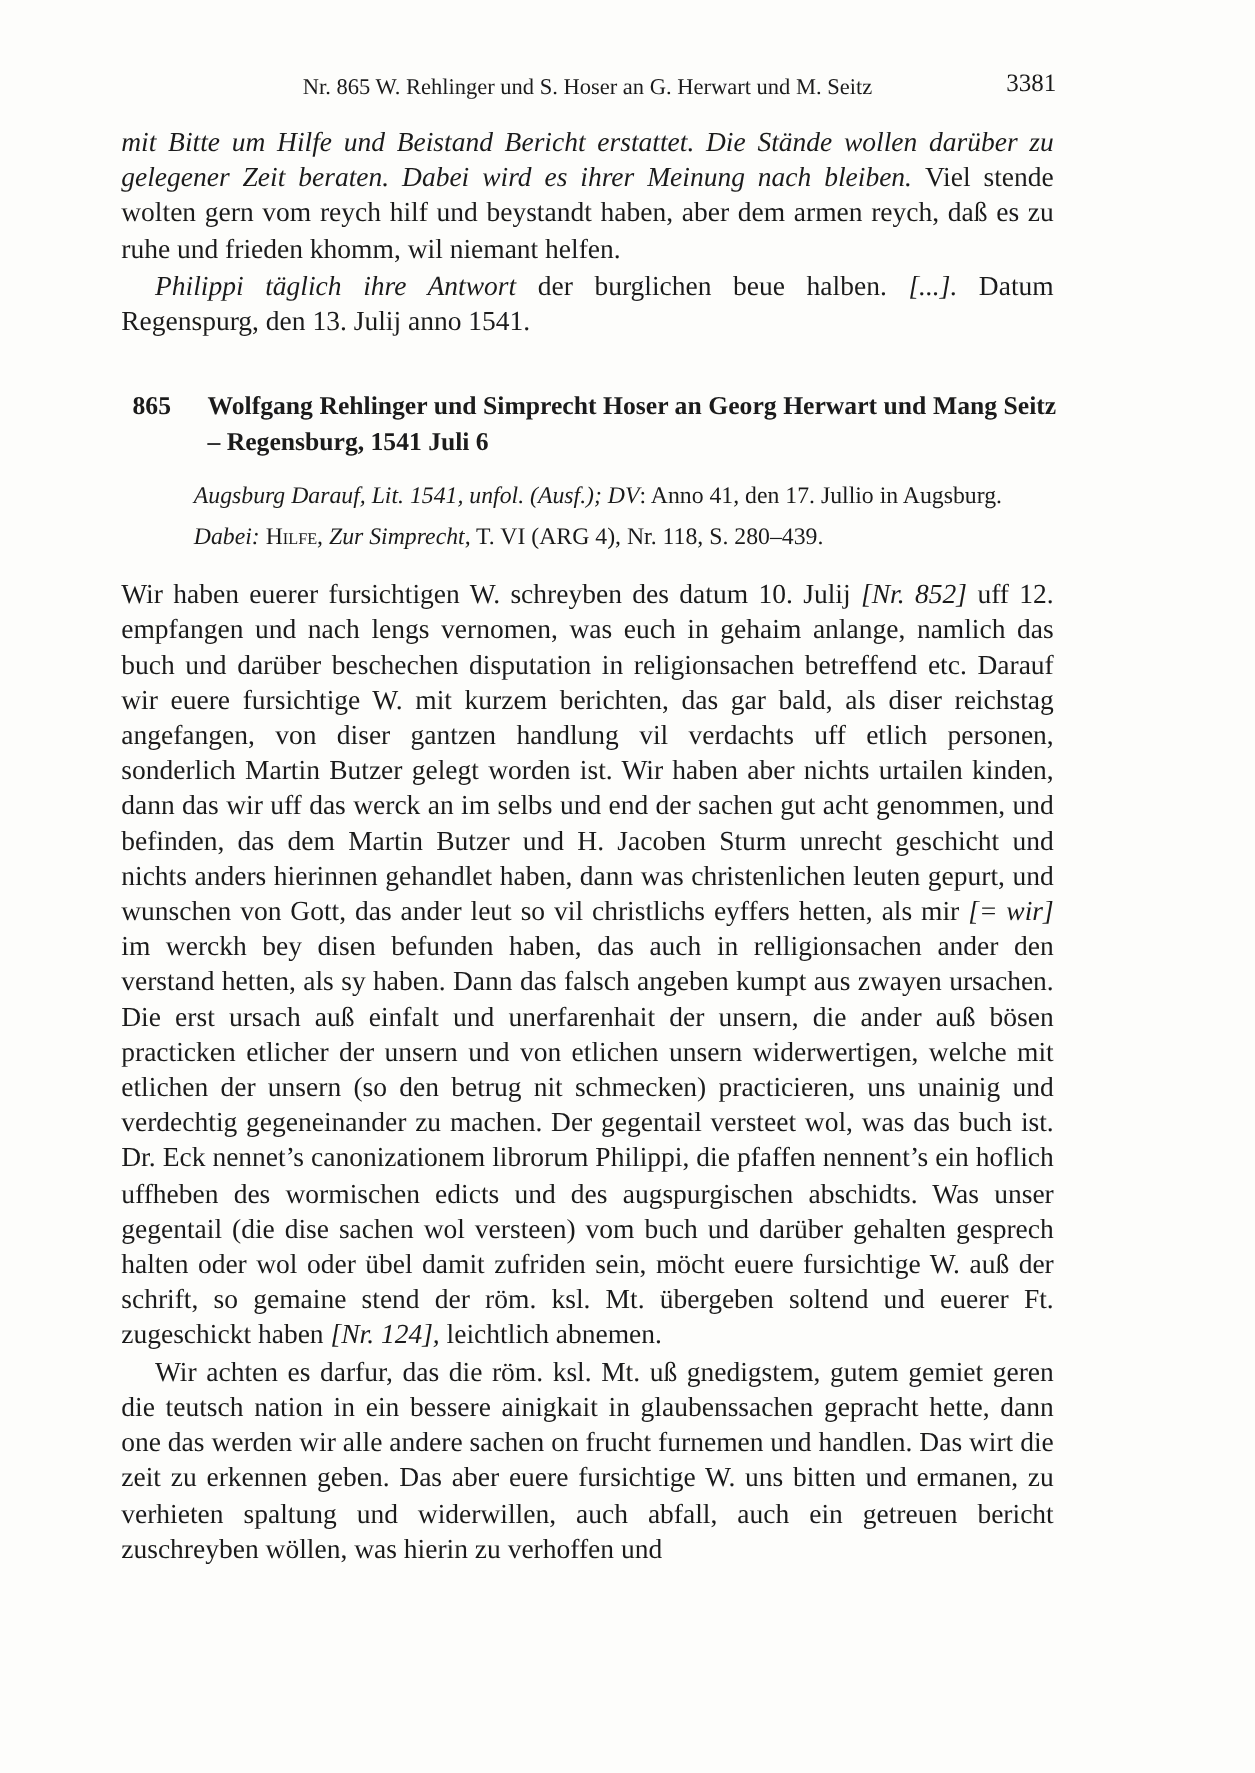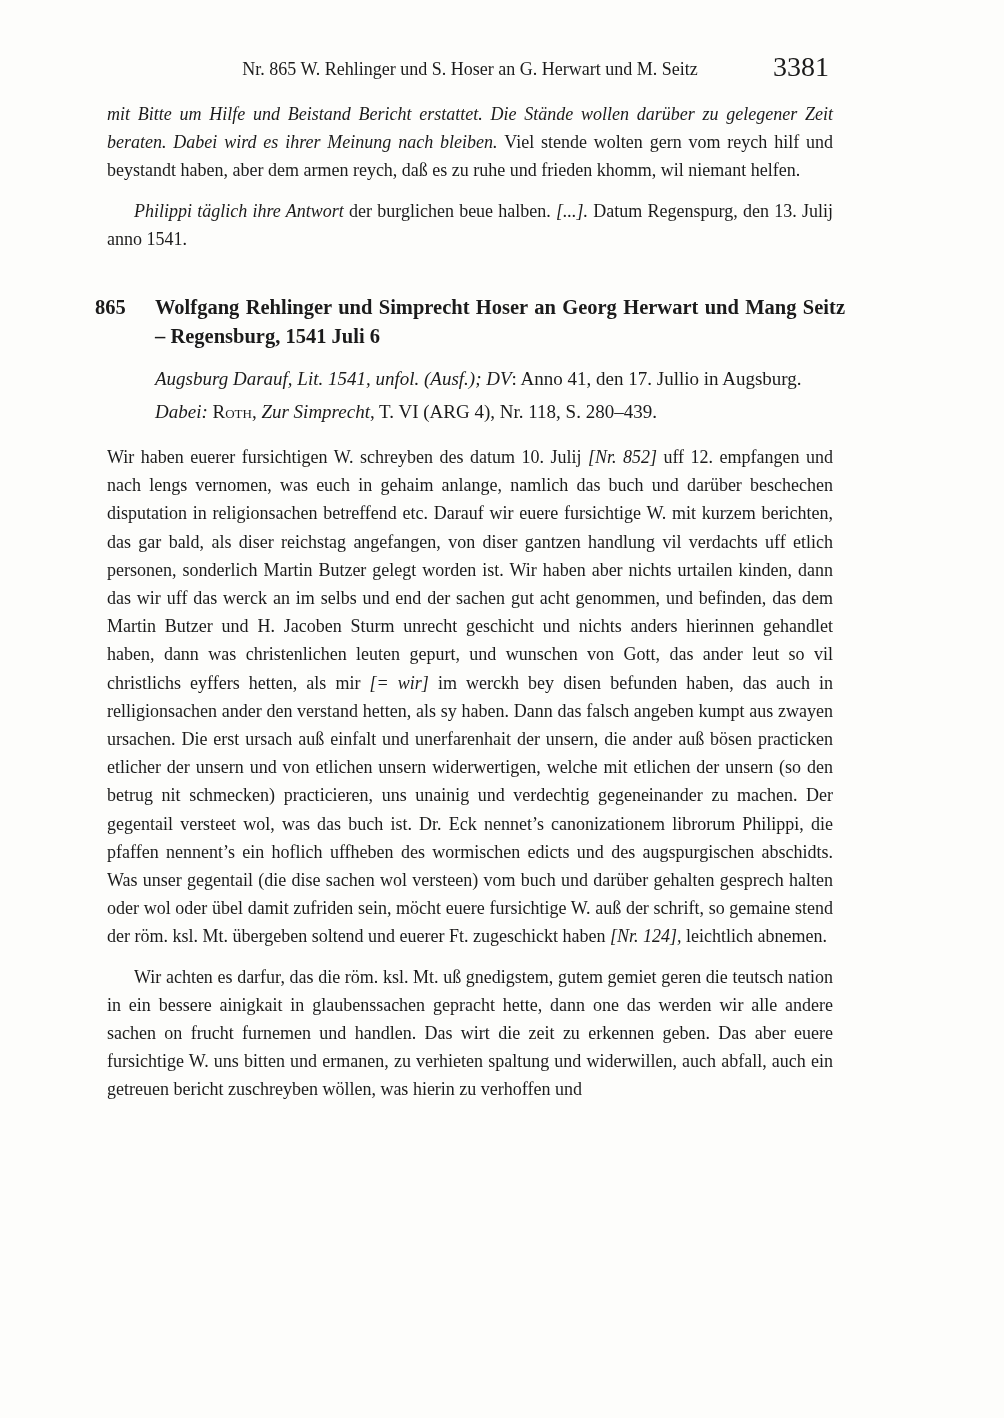--- a/index.html
+++ b/index.html
@@ -24,37 +24,38 @@
     margin-bottom: 18px;
     font-size: 18px;
     line-height: 26px;
   }
   .running-title {
     display: block;
     text-align: center;
   }
   .page-number {
     position: absolute;
-    right: 16px;
+    right: 0;
     top: -2px;
-    font-size: 28px;
+    font-size: 20px;
   }
   .para {
-    margin: 12px;
-    font-size: 18px;
+    margin: 2px;
+    font-size: 22px;
     line-height: 28.2px;
     text-align: justify;
   }
   .indent { text-indent: 27px; }
   .letter { margin-top: 40px; }
   .letter-heading {
     display: flex;
     font-weight: bold;
     font-size: 20.5px;
     line-height: 29px;
+    margin-left: 11px;
   }
   .letter-number {
     flex: none;
     width: 60px;
   }
   .letter-title {
     flex: 1;
     margin: 0;
     font-size: inherit;
     font-weight: bold;
@@ -88,21 +89,21 @@
 
   <section class="letter">
 
     <div class="letter-heading">
       <span class="letter-number">865</span>
       <h2 class="letter-title">Wolfgang Rehlinger und Simprecht Hoser an Georg Herwart und Mang Seitz – Regensburg, 1541 Juli 6</h2>
     </div>
 
     <p class="source-line"><span class="seg-i">Augsburg Darauf, Lit. 1541, unfol. (Ausf.); DV</span><span>: Anno 41, den 17. Jullio in Augsburg.</span></p>
 
-    <p class="source-line druck"><span class="seg-i">Dabei: </span><span class="seg-sc">Roth</span><span>, </span><span class="seg-i">Zur Simprecht</span><span>, T. VI (ARG 4), Nr. 118, S. 280–439.</span></p>
+    <p class="source-line druck"><span class="seg-i">Dabei: </span><span class="seg-sc">Hilfe</span><span>, </span><span class="seg-i">Zur Simprecht</span><span>, T. VI (ARG 4), Nr. 118, S. 280–439.</span></p>
 
     <p class="para body-first"><span>Wir haben euerer fursichtigen W. schreyben des datum 10. Julij </span><span class="seg-i">[Nr. 852]</span><span> uff 12. empfangen und nach lengs vernomen, was euch in gehaim anlange, namlich das buch und darüber beschechen disputation in religionsachen betreffend etc. Darauf wir euere fursichtige W. mit kurzem berichten, das gar bald, als diser reichstag angefangen, von diser gantzen handlung vil verdachts uff etlich personen, sonderlich Martin Butzer gelegt worden ist. Wir haben aber nichts urtailen kinden, dann das wir uff das werck an im selbs und end der sachen gut acht genommen, und befinden, das dem Martin Butzer und H. Jacoben Sturm unrecht geschicht und nichts anders hierinnen gehandlet haben, dann was christenlichen leuten gepurt, und wunschen von Gott, das ander leut so vil christlichs eyffers hetten, als mir </span><span class="seg-i">[= wir]</span><span> im werckh bey disen befunden haben, das auch in relligionsachen ander den verstand hetten, als sy haben. Dann das falsch angeben kumpt aus zwayen ursachen. Die erst ursach auß einfalt und unerfarenhait der unsern, die ander auß bösen practicken etlicher der unsern und von etlichen unsern widerwertigen, welche mit etlichen der unsern (so den betrug nit schmecken) practicieren, uns unainig und verdechtig gegeneinander zu machen. Der gegentail versteet wol, was das buch ist. Dr. Eck nennet’s canonizationem librorum Philippi, die pfaffen nennent’s ein hoflich uffheben des wormischen edicts und des augspurgischen abschidts. Was unser gegentail (die dise sachen wol versteen) vom buch und darüber gehalten gesprech halten oder wol oder übel damit zufriden sein, möcht euere fursichtige W. auß der schrift, so gemaine stend der röm. ksl. Mt. übergeben soltend und euerer Ft. zugeschickt haben </span><span class="seg-i">[Nr. 124],</span><span> leichtlich abnemen.</span></p>
 
     <p class="para indent"><span>Wir achten es darfur, das die röm. ksl. Mt. uß gnedigstem, gutem gemiet geren die teutsch nation in ein bessere ainigkait in glaubenssachen gepracht hette, dann one das werden wir alle andere sachen on frucht furnemen und handlen. Das wirt die zeit zu erkennen geben. Das aber euere fursichtige W. uns bitten und ermanen, zu verhieten spaltung und widerwillen, auch abfall, auch ein getreuen bericht zuschreyben wöllen, was hierin zu verhoffen und</span></p>
 
   </section>
 
 </div>
 
 </body></html>

